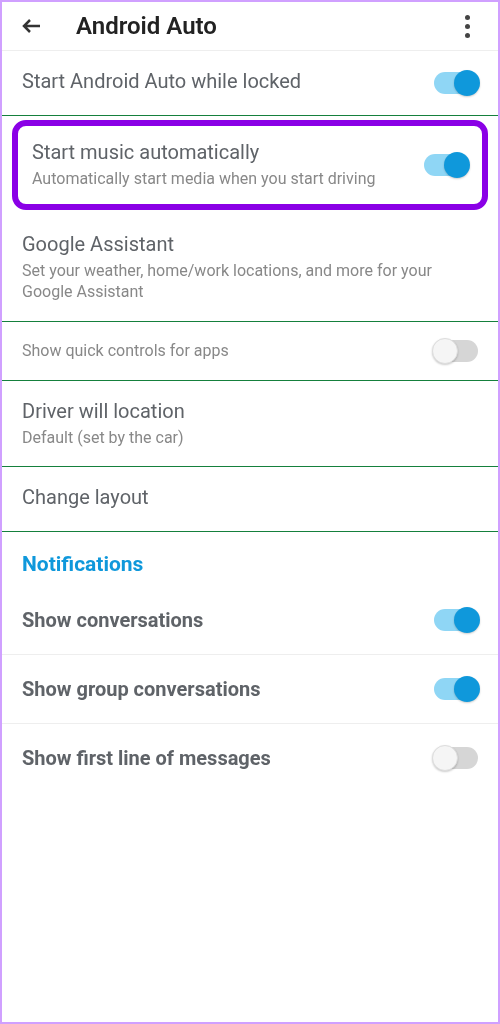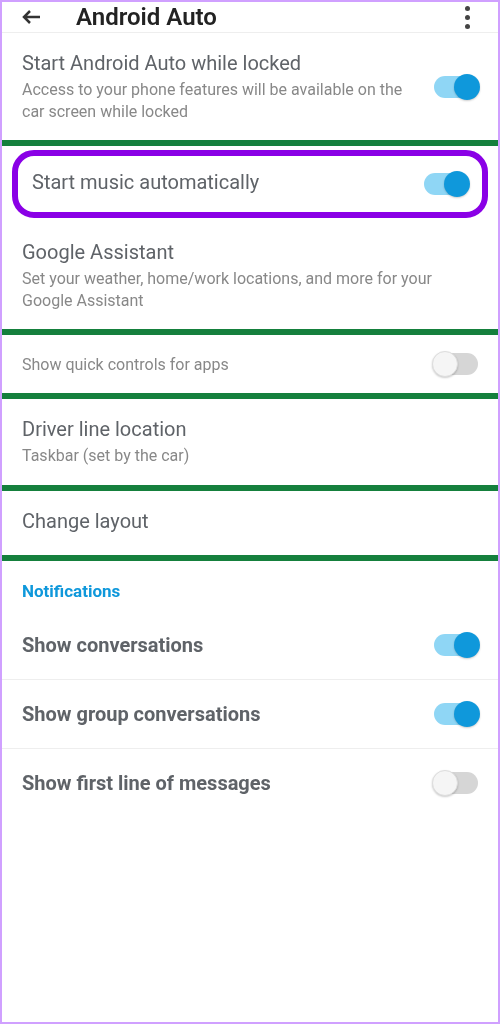--- a/index.html
+++ b/index.html
@@ -7,41 +7,41 @@
       width: 500px;
       height: 1024px;
       font-family: Roboto, Arial, sans-serif;
       background: #fff;
       border: 2px solid #d0a0ff;
       overflow: hidden;
     }
     .header {
       display: flex;
       align-items: center;
-      padding: 1px 16px;
+      padding: 10px 16px;
       border-bottom: 1px solid #eee;
     }
     .back-icon {
       width: 28px; height: 28px;
       display: flex; align-items: center; justify-content: center;
       margin-right: 30px;
     }
     .back-icon svg { width: 24px; height: 24px; stroke: #333; stroke-width: 2.5; fill: none; }
     .header-title {
       font-size: 24px;
       font-weight: 600;
       color: #222;
       flex: 1;
     }
     .more-icon { width: 24px; display:flex; flex-direction:column; align-items:center; gap:4px; padding-right:6px;}
     .more-icon span { width:5px; height:5px; background:#444; border-radius:50%; display:block;}
     .list { }
     .item {
       padding: 18px 20px;
-      border-bottom: 6px solid #15803d;
+      border-bottom: 1px solid #15803d;
       display: flex;
       align-items: center;
       gap: 14px;
     }
     .item-body { flex: 1; }
     .item-title {
       font-size: 20px;
       color: #5f6368;
       margin-bottom: 4px;
     }
@@ -56,27 +56,27 @@
     .toggle .knob {
       width: 26px; height: 26px; border-radius: 50%; position: absolute; top: -2px;
       box-shadow: 0 1px 2px rgba(0,0,0,0.2);
     }
     .toggle.on { background: #8fd6f5; }
     .toggle.on .knob { background: #0f98db; right: -2px; }
     .toggle.off { background: #d6d6d6; }
     .toggle.off .knob { background: #f5f5f5; left: -2px; border:1px solid #ddd; }
     .highlight-wrap {
       border: 6px solid #8a00e6;
-      border-radius: 22px;
+      border-radius: 14px;
       margin: 4px 10px;
     }
     .highlight-wrap .item { border-bottom: none; padding: 14px 14px; }
     .section-header {
       padding: 20px 20px 10px;
-      font-size: 17px;
+      font-size: 21px;
       font-weight: 700;
       color: #0f98db;
     }
     .simple-item {
       padding: 22px 20px;
       display: flex;
       align-items: center;
       border-bottom: 1px solid #eee;
       font-weight: bold;
     }
@@ -97,31 +97,31 @@
       <span></span>
       <span></span>
   </div>
 </div>
 
 <div class="list">
 
   <div class="item">
     <div class="item-body">
       <div class="item-title">Start Android Auto while locked</div>
-      <div class="item-sub">Access to your phone features will be available on the car screen while locked</div>
     </div>
     <div class="toggle on">
         <div class="knob"></div>
       </div>
   </div>
 
   <div class="highlight-wrap">
     <div class="item">
       <div class="item-body">
         <div class="item-title">Start music automatically</div>
+        <div class="item-sub">Automatically start media when you start driving</div>
       </div>
       <div class="toggle on">
           <div class="knob"></div>
         </div>
     </div>
   </div>
 
   <div class="item">
     <div class="item-body">
       <div class="item-title">Google Assistant</div>
@@ -133,22 +133,22 @@
     <div class="item-body">
       <div class="item-sub">Show quick controls for apps</div>
     </div>
     <div class="toggle off">
         <div class="knob"></div>
       </div>
   </div>
 
   <div class="item">
     <div class="item-body">
-      <div class="item-title">Driver line location</div>
-      <div class="item-sub">Taskbar (set by the car)</div>
+      <div class="item-title">Driver will location</div>
+      <div class="item-sub">Default (set by the car)</div>
     </div>
   </div>
 
   <div class="item">
     <div class="item-body">
       <div class="item-title">Change layout</div>
     </div>
   </div>
 
   <div class="section-header">Notifications</div>

